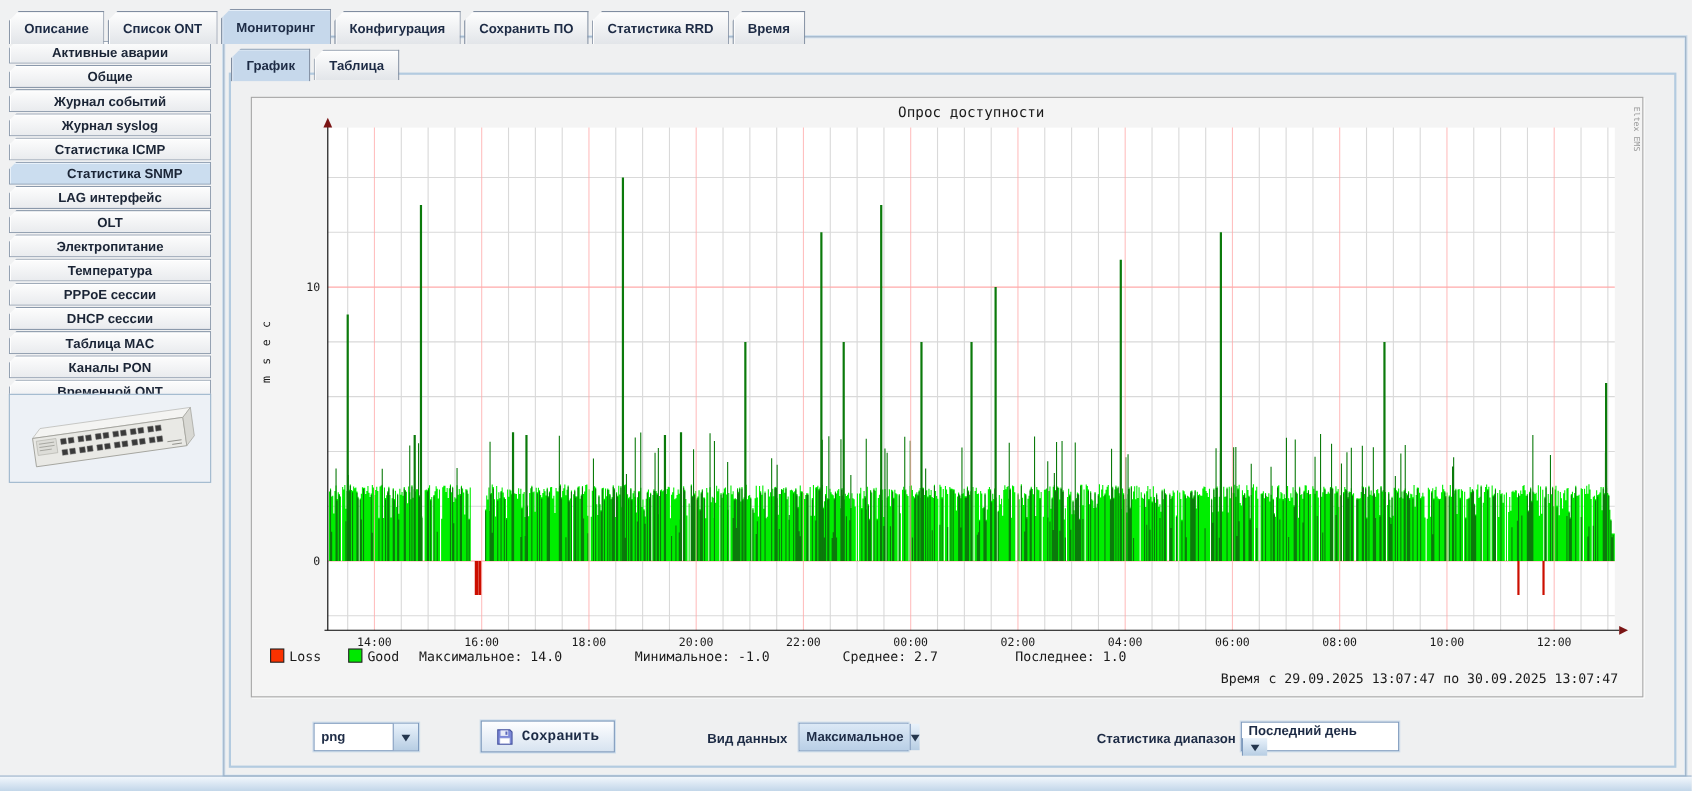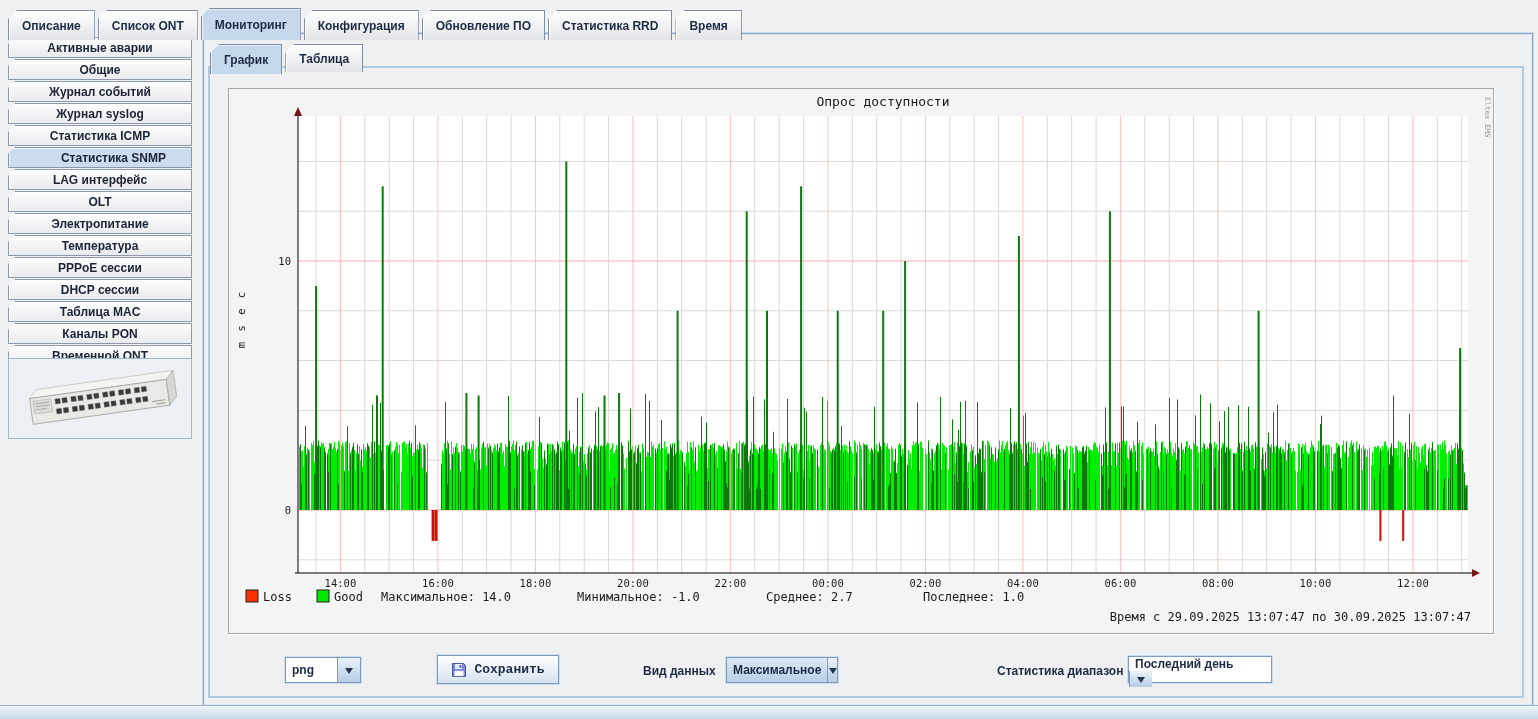--- a/index.html
+++ b/index.html
@@ -33,21 +33,21 @@
   .device-box{
     position:absolute;left:8px;top:358px;width:182px;height:79px;
     background:#EDF1F6;border:1px solid #9DB6CC;
   }
   
   .main-panel{
     position:absolute;left:203px;top:33px;width:1328px;height:671px;
     background:#EFF0F1;border:1px solid #8FA9C4;
     box-shadow:inset 0 0 0 1px #D9E6F2,0 0 0 1px #C9DAEA;
   }
-  .inner-tabs{position:absolute;left:210px;top:44px;display:flex;gap:3px;align-items:flex-start;z-index:6;}
+  .inner-tabs{position:absolute;left:210px;top:44px;display:flex;gap:3px;align-items:center;z-index:6;}
   .inner-tabs .tab{height:21px;font-size:12px;}
   .inner-tabs .tab.sel{height:23px;}
   .content-panel{
     position:absolute;left:208px;top:66px;width:1316px;height:632px;
     background:#EFF0F1;border:2px solid #B3CBE0;box-sizing:border-box;
   }
   .chart-box{
     position:absolute;left:228px;top:88px;width:1264px;height:544px;
     background:#F4F4F4;border:1px solid #A6A6A6;
     box-shadow:1px 1px 0 #FFF;
@@ -84,21 +84,21 @@
   }
 </style>
 </head>
 <body>
 
 <div class="top-tabs">
     <div class="tab">Описание</div>
     <div class="tab">Список ONT</div>
     <div class="tab sel">Мониторинг</div>
     <div class="tab">Конфигурация</div>
-    <div class="tab">Обновление ПО</div>
+    <div class="tab">Сохранить ПО</div>
     <div class="tab">Статистика RRD</div>
     <div class="tab">Время</div>
   </div>
 
 <div class="sidebar">
     <div class="side-item">Активные аварии</div>
     <div class="side-item">Общие</div>
     <div class="side-item">Журнал событий</div>
     <div class="side-item">Журнал syslog</div>
     <div class="side-item">Статистика ICMP</div>
@@ -215,40 +215,40 @@
       <rect x="88" y="501" width="12" height="12" fill="#00E800" stroke="#202020" stroke-width="1"></rect>
       <text x="105" y="512" font-family="'DejaVu Sans Mono',monospace" font-size="12" fill="#1A1A1A">Good</text>
       <text x="152" y="512" font-family="'DejaVu Sans Mono',monospace" font-size="12" fill="#1A1A1A">Максимальное: 14.0</text>
       <text x="348" y="512" font-family="'DejaVu Sans Mono',monospace" font-size="12" fill="#1A1A1A">Минимальное: -1.0</text>
       <text x="537" y="512" font-family="'DejaVu Sans Mono',monospace" font-size="12" fill="#1A1A1A">Среднее: 2.7</text>
       <text x="694" y="512" font-family="'DejaVu Sans Mono',monospace" font-size="12" fill="#1A1A1A">Последнее: 1.0</text>
       <text x="1242" y="532" font-family="'DejaVu Sans Mono',monospace" font-size="12" fill="#1A1A1A" text-anchor="end">Время с 29.09.2025 13:07:47 по 30.09.2025 13:07:47</text>
     </svg>
   </div>
 
-<div class="combo" style="left:285px;top:657px;width:76px;height:26px;">
+<div class="combo" style="left:285px;top:657px;width:96px;height:26px;">
   <span class="val">png</span>
   <span class="arrow-btn">
       <i></i>
     </span>
 </div>
 
 <div class="btn-save" style="left:437px;top:655px;width:122px;height:29px;font-family:Liberation Mono, monospace;">
   <svg width="16" height="16" viewBox="0 0 16 16">
     <path d="M1.5 1.5 H12.5 L14.5 3.5 V14.5 H1.5 Z" fill="#7B87D7" stroke="#4A57A0" stroke-width="1"></path>
     <rect x="4" y="2" width="7" height="5" fill="#E8ECF8"></rect>
     <rect x="8.5" y="3" width="1.8" height="3" fill="#5A67B8"></rect>
     <rect x="3.5" y="9" width="9" height="5" fill="#FFFFFF" stroke="#B8C0E0" stroke-width="0.5"></rect>
   </svg>
   <span>Сохранить</span>
 </div>
 
 <span class="ctl-label" style="left:643px;top:664px;">Вид данных</span>
 
-<div class="combo blue" style="left:726px;top:657px;width:112px;height:26px;">
+<div class="combo blue" style="left:726px;top:657px;width:100px;height:26px;">
   <span class="val">Максимальное</span>
   <span class="arrow-btn">
       <i></i>
     </span>
 </div>
 
 <span class="ctl-label" style="left:997px;top:664px;">Статистика диапазон</span>
 
 <div class="combo" style="left:1128px;top:656px;width:144px;height:27px;flex-direction:column;">
   <span class="val">Последний день</span>

